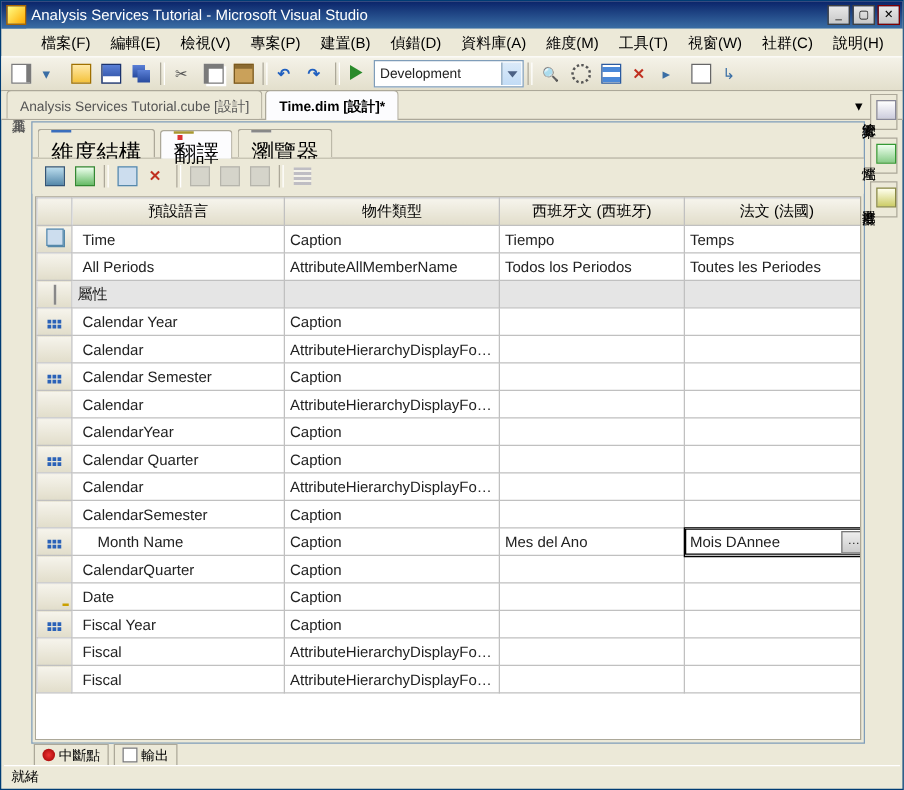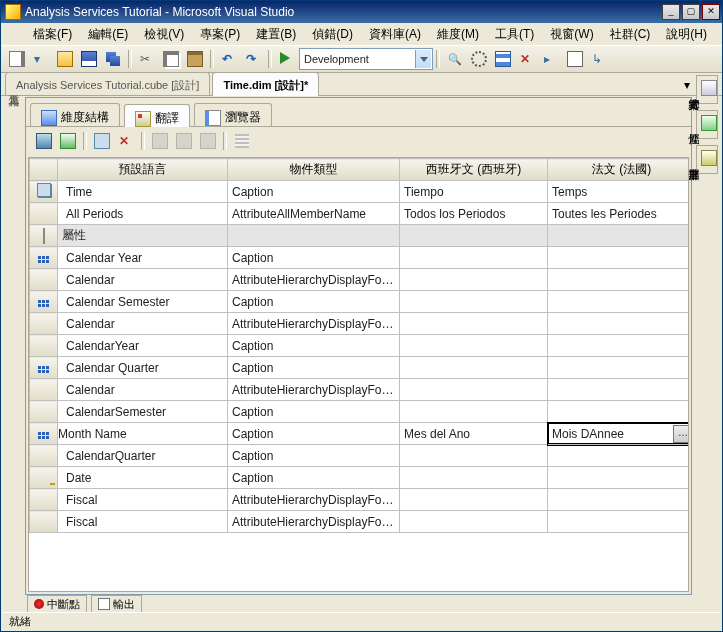--- a/index.html
+++ b/index.html
@@ -64,21 +64,21 @@
   }
   .tb-btn {
     width:22px; height:22px; margin:0 1px;
     display:flex; align-items:center; justify-content:center;
     border:1px solid transparent; box-sizing:border-box;
     cursor:pointer;
   }
   .tb-sep { width:2px; height:18px; margin:0 3px; border-left:1px solid #aca899; border-right:1px solid #fff; }
   .combo {
     height:20px; border:1px solid #7f9db9; background:#fff;
-    display:flex; align-items:center; padding:0 28px 0 4px;
+    display:flex; align-items:center; padding:0 14px 0 4px;
     position:relative; font-size:11px; color:#222; min-width:100px;
   }
   .combo .arrow {
     position:absolute; right:1px; top:1px; width:15px; height:18px;
     background:linear-gradient(#dbeaf9,#c2dcf6);
     border-left:1px solid #7f9db9;
     display:flex; align-items:center; justify-content:center;
   }
   .combo .arrow::after{
     content:""; border-left:4px solid transparent; border-right:4px solid transparent; border-top:5px solid #4b6184;
@@ -132,24 +132,25 @@
     position:absolute; left:4px; top:86px; width:16px; height:44px;
     writing-mode:vertical-rl; text-orientation:upright;
     font-size:11px; color:#555;
   }
   
   .subtabs {
     display:flex; align-items:flex-end; height:26px; padding:2px 4px 0 4px;
     border-bottom:1px solid #aca899; gap:4px;
   }
   .subtab {
-    height:22px; padding:0 10px; display:flex; align-items:flex-end; gap:4px;
+    height:22px; padding:0 10px; display:flex; align-items:flex-start; gap:4px;
     border:1px solid #aca899; background:#ece9d8;
     border-bottom:none; border-radius:3px 3px 0 0; cursor:pointer;
-    font-size:12px;
+    font-size:18px;
+    flex-direction:column;
   }
   .subtab.active { background:#fcfcfe; font-weight:normal; position:relative; top:1px; }
   .subtab .sic { width:14px; height:14px; }
   .sic-struct { background:linear-gradient(#c9e0ff,#5a8fe6); border:1px solid #3a6ebd;}
   .sic-trans  { background:linear-gradient(#ffe,#cc9); border:1px solid #a89830; position:relative;}
   .sic-trans::after{content:"";position:absolute;left:2px;top:2px;width:4px;height:4px;background:#d33;}
   .sic-browse { background:#fff; border:1px solid #888; box-shadow:inset 3px 0 #5a8fe6;}
   
   .grid-toolbar {
     height:28px; background:#ece9d8;
@@ -500,35 +501,49 @@
             </tr>
             <tr>
               <td class="rowhdr"><span class="rh-attr">
                   <span></span>
                   <span></span>
                   <span></span>
                   <span></span>
                   <span></span>
                   <span></span>
                 </span></td>
-              <td class="name" style="padding-left: 0;">Month Name</td>
+              <td class="name" style="padding-left: 20px;">Month Name</td>
               <td class="type">Caption</td>
               <td>Mes del Ano</td>
               <td class="editing">Mois DAnnee<span class="ellipsis">…</span></td>
             </tr>
             <tr>
               <td class="rowhdr"></td>
               <td class="name" style="padding-left: 8px;">CalendarQuarter</td>
               <td class="type">Caption</td>
               <td></td>
               <td></td>
             </tr>
             <tr>
               <td class="rowhdr"><span class="rh-key"></span></td>
               <td class="name" style="padding-left: 8px;">Date</td>
+              <td class="type">Caption</td>
+              <td></td>
+              <td></td>
+            </tr>
+            <tr>
+              <td class="rowhdr"><span class="rh-attr">
+                  <span></span>
+                  <span></span>
+                  <span></span>
+                  <span></span>
+                  <span></span>
+                  <span></span>
+                </span></td>
+              <td class="name" style="padding-left: 8px;">Fiscal Year</td>
               <td class="type">Caption</td>
               <td></td>
               <td></td>
             </tr>
             <tr>
               <td class="rowhdr"></td>
               <td class="name" style="padding-left: 8px;">Fiscal</td>
               <td class="type">AttributeHierarchyDisplayFolder</td>
               <td></td>
               <td></td>

